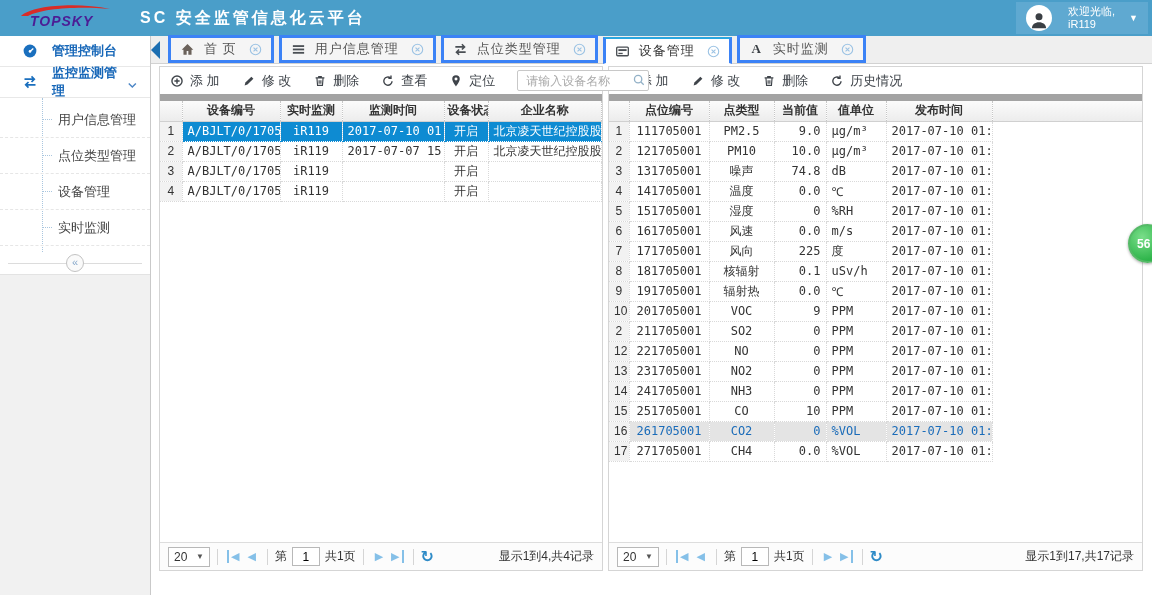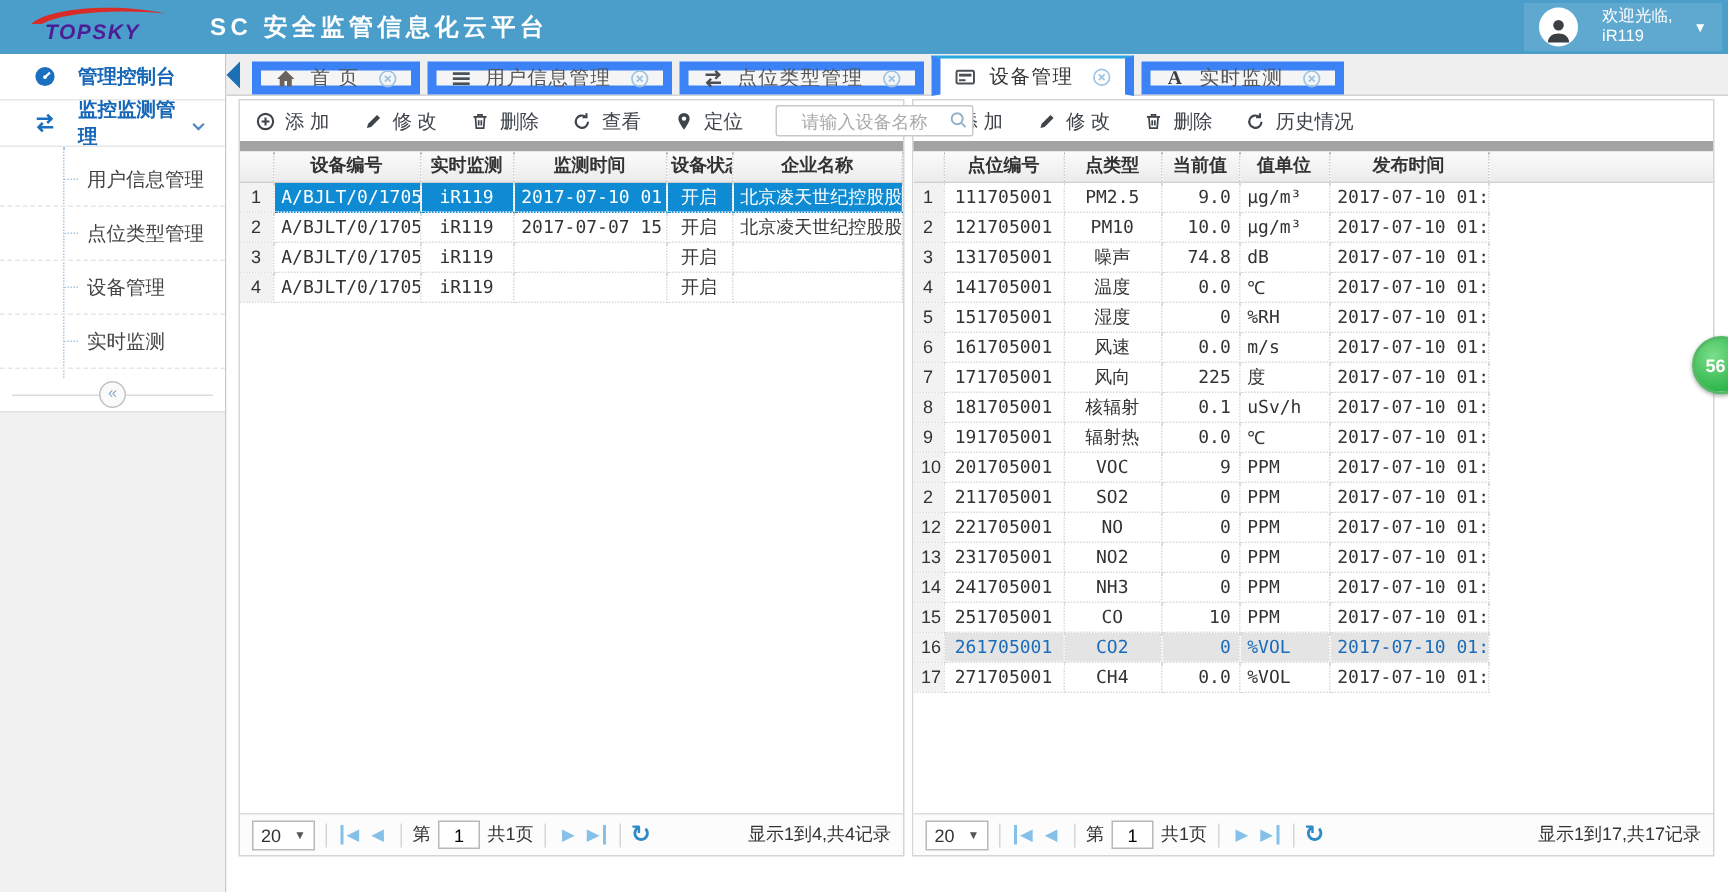--- a/index.html
+++ b/index.html
@@ -33,40 +33,40 @@
   .collapse-row { height:22px; position:relative; display:flex; align-items:center; justify-content:center; }
   .collapse-row:before { content:""; position:absolute; left:8px; right:8px; top:50%; border-top:1px solid #DCDCDC; }
   .collapse-btn { position:relative; width:18px; height:18px; border-radius:50%; border:1px solid #C2C2C2; background:#FAFAFA; color:#88A9CB; font-size:11px; line-height:15px; text-align:center; cursor:pointer; }
   .sidebar-fill { flex:1; background:#F1F1F1; border-top:1px solid #E3E3E3; }
 
   .main { flex:1; display:flex; flex-direction:column; min-width:0; }
 
   
   .tabbar { height:28px; background:#EFEFEF; border-bottom:1px solid #D2D2D2; display:flex; align-items:flex-end; padding-left:12px; position:relative; }
   .collapse-handle { position:absolute; left:0; top:5px; width:0; height:0; border-top:9px solid transparent; border-bottom:9px solid transparent; border-right:9px solid #1C6FB2; cursor:pointer; }
-  .tab { display:flex; align-items:center; height:22px; margin:0 0 0 5px; padding:0 9px; background:#F5F5F5; border:6px solid #3b82f6; font-size:13px; color:#555; cursor:pointer; position:relative; }
+  .tab { display:flex; align-items:center; height:28px; margin:0 0 0 5px; padding:0 9px; background:#F5F5F5; border:3px solid #3b82f6; font-size:13px; color:#555; cursor:pointer; position:relative; }
   .tab.active { background:#fff; height:27px; border-top:2px solid #2AA7E0; border-bottom:1px solid #fff; margin-bottom:-1px; color:#333; }
   .tab-icon { width:15px; height:15px; margin-right:9px; display:flex; align-items:center; justify-content:center; }
   .tab-icon svg { width:15px; height:15px; }
   .icon-A { font-weight:900; font-size:13px; color:#3A3F44; font-family:"Liberation Serif","DejaVu Serif",serif; }
   .tab-label { letter-spacing:1px; }
   .tab-close { width:13px; height:13px; margin-left:12px; cursor:pointer; }
   .tab-close svg { width:13px; height:13px; }
 
   
   .content { flex:1; display:flex; padding:2px 9px 0 8px; gap:5px; background:#fff; align-items:flex-start; }
   .panel { height:505px; border:1px solid #D5D5D5; display:flex; flex-direction:column; background:#fff; }
   .panel.left { width:444px; flex:none; }
   .panel.right { flex:1; min-width:0; }
   .toolbar { height:34px; flex:none; display:flex; align-items:center; padding:0 8px 0 10px; border-bottom:7px solid #a3a3a3; }
   .tbtn { display:flex; align-items:center; font-size:13px; color:#3F444A; margin-right:22px; cursor:pointer; white-space:nowrap; }
   .tbtn .t-icon { width:14px; height:14px; margin-right:6px; }
   .tbtn .t-icon svg { width:14px; height:14px; }
   .search-wrap { margin-left:auto; position:relative; }
-  .search-input { width:132px; height:21px; border:1px solid #C8C8C8; border-radius:2px; font-size:12px; padding:0 20px 0 16px; color:#444; outline:none; font-family:inherit; }
+  .search-input { width:132px; height:21px; border:1px solid #C8C8C8; border-radius:2px; font-size:12px; padding:0 20px 0 8px; color:#444; outline:none; font-family:inherit; }
   .search-input::placeholder { color:#AAA; }
   .search-icon { position:absolute; right:3px; top:3px; width:14px; height:14px; }
   .search-icon svg { width:14px; height:14px; }
 
   .grid-area { flex:1; overflow:hidden; background:#fff; }
   table.grid { border-collapse:collapse; table-layout:fixed; width:100%; font-size:12px; }
   table.grid th { height:20px; font-weight:bold; color:#333; background:linear-gradient(#FBFBFB,#ECECEC); border-right:1px dotted #C6C6C6; border-bottom:1px solid #D0D0D0; padding:0 3px; white-space:nowrap; overflow:hidden; }
   table.grid th.filler { border-right:none; }
   table.grid td { height:20px; border-right:1px dotted #D9D9D9; border-bottom:1px dotted #D9D9D9; padding:0 5px; white-space:nowrap; overflow:hidden; color:#333; font-family:"DejaVu Sans Mono",monospace; font-size:12px; cursor:default; }
   table.grid td.numc { background:#F2F2F2; text-align:center; font-family:"Liberation Sans","DejaVu Sans",sans-serif; }

